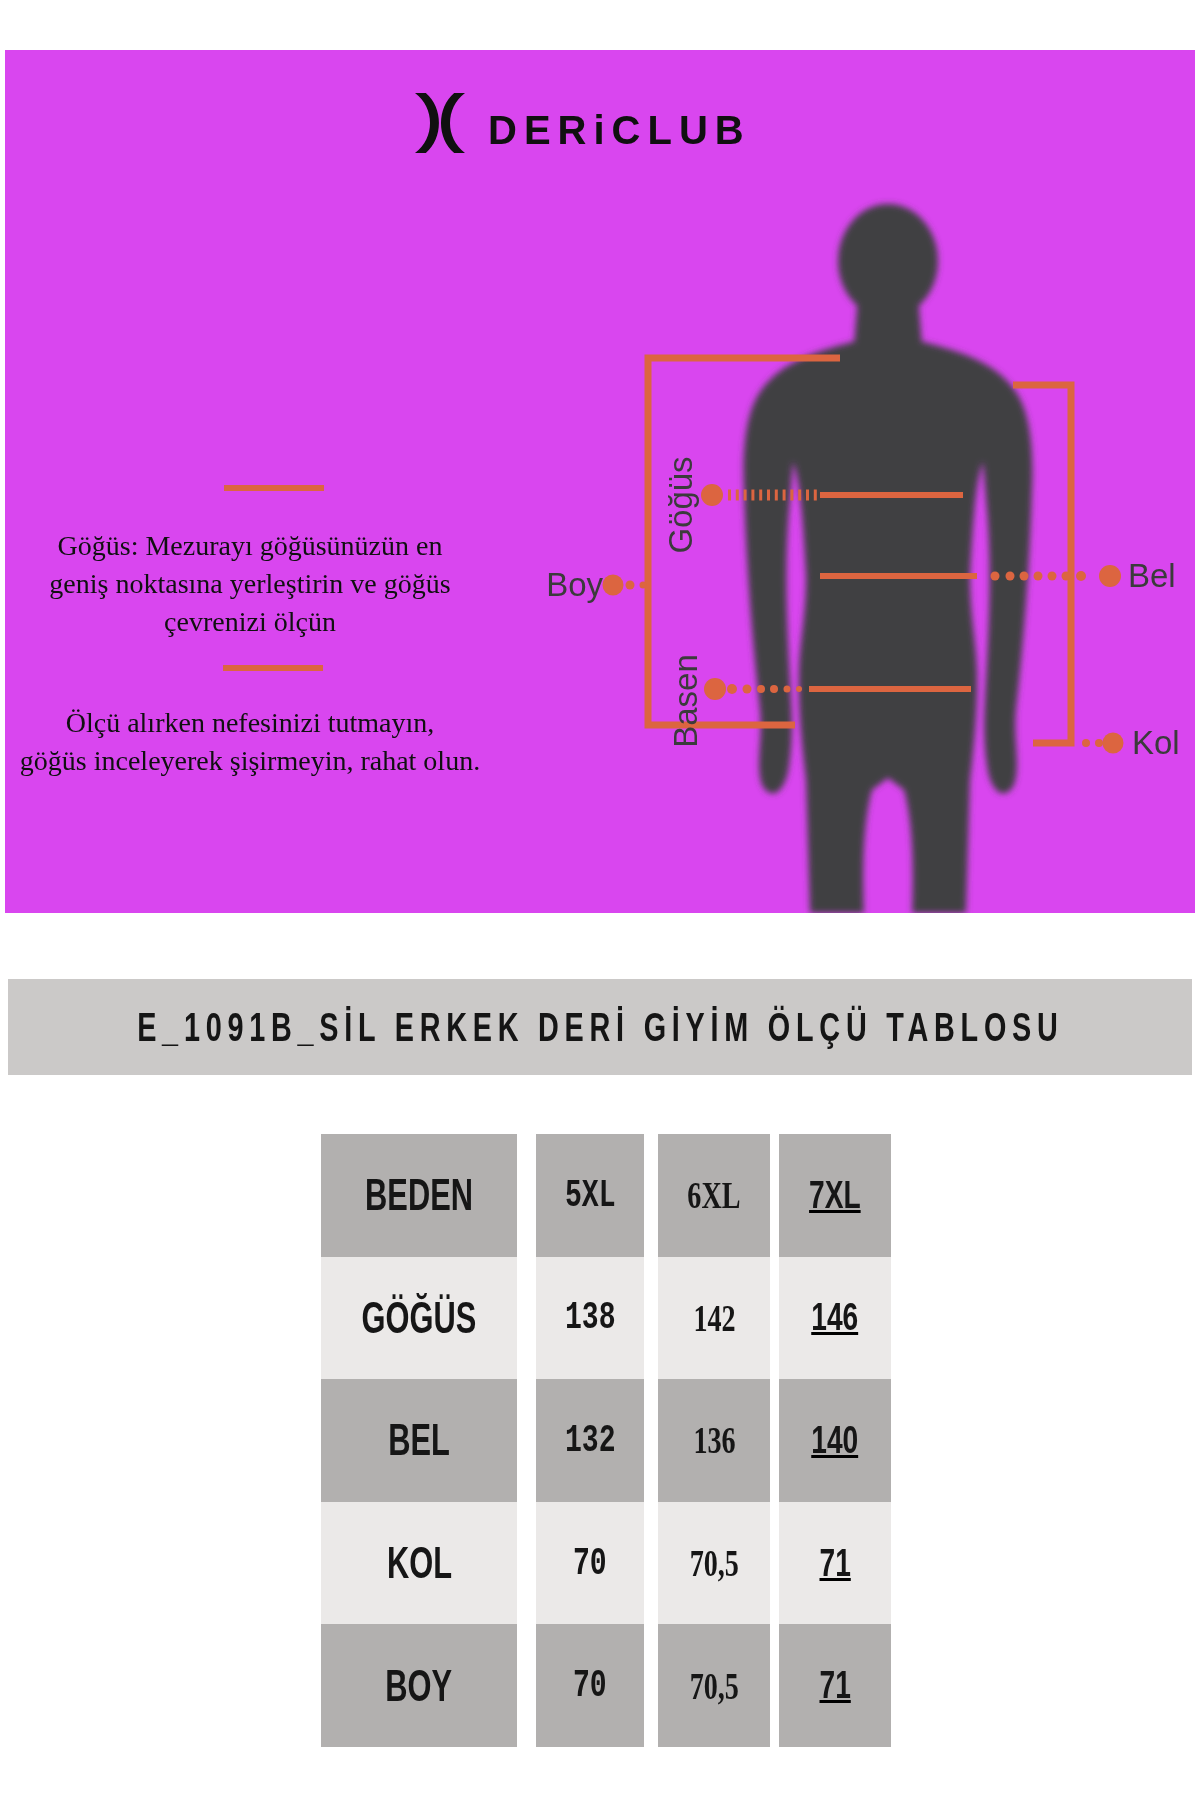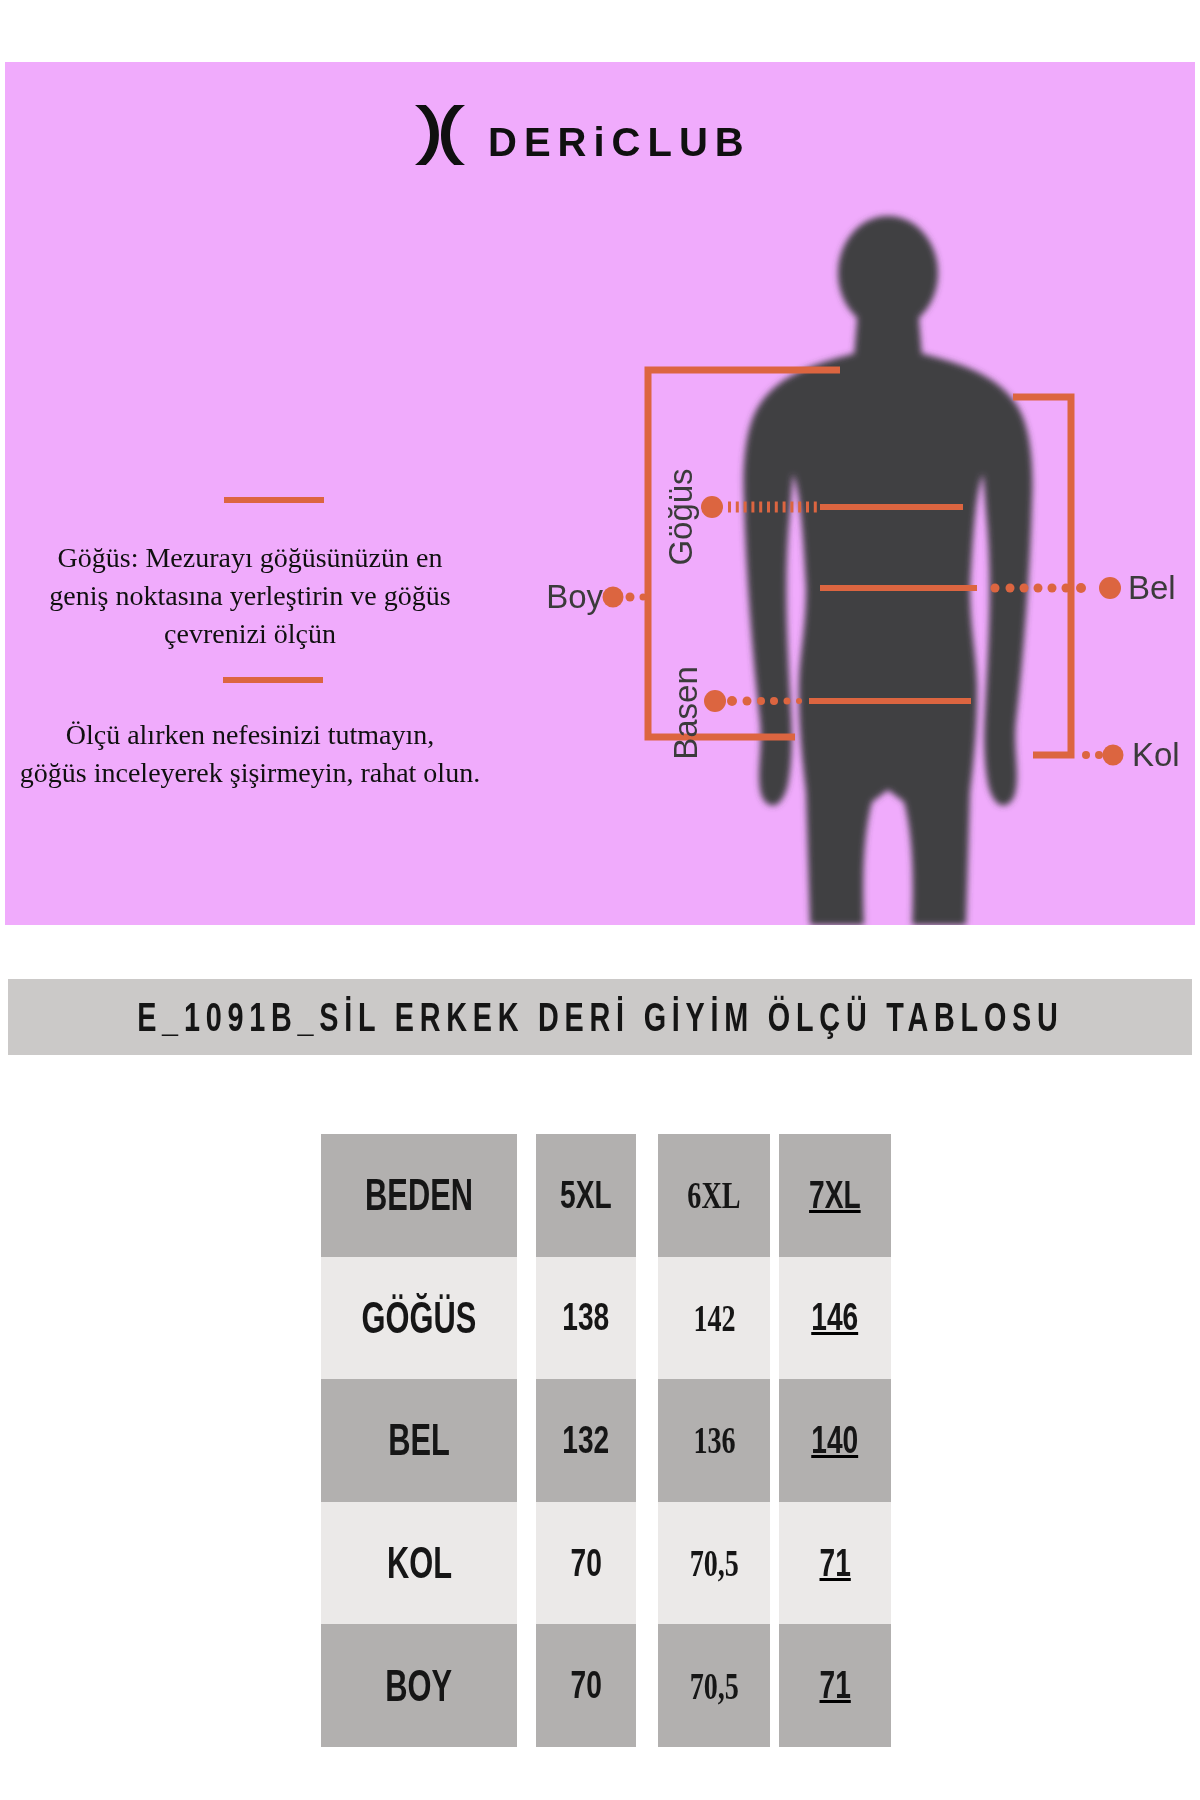--- a/index.html
+++ b/index.html
@@ -2,22 +2,21 @@
 <html><head>
 <meta charset="utf-8">
 <style>
   html,body{margin:0;padding:0;}
   body{
     width:1200px;height:1800px;position:relative;background:#ffffff;
     font-family:"Liberation Sans",sans-serif;overflow:hidden;
   }
   .panel{
     position:absolute;left:5px;top:50px;width:1190px;height:863px;
-    background:#f0abfc;
-    margin-top:12px;
+    background:#d946ef;
   }
   
   .logo-mark{position:absolute;left:395px;top:43px;width:80px;height:60px;}
   .logo-text{
     position:absolute;left:483px;top:60px;height:40px;line-height:40px;
     font-size:40px;font-weight:700;letter-spacing:7px;color:#101010;
     white-space:nowrap;
   }
   
   .para{
@@ -38,32 +37,32 @@
   }
   .diag-label.rot{transform:translate(-50%,-50%) rotate(-90deg);}
   .diag-label.mid{transform:translateY(-50%);}
   .lab-boy{left:498px;top:535px;width:100px;text-align:right;}
   .lab-gogus{left:676px;top:455px;}
   .lab-basen{left:681px;top:651px;}
   .lab-bel{left:1123px;top:526px;}
   .lab-kol{left:1127px;top:693px;}
   
   .title-bar{
-    position:absolute;left:8px;top:979px;width:1184px;height:76px;
+    position:absolute;left:8px;top:979px;width:1184px;height:96px;
     background:#cbc9c8;display:flex;align-items:center;justify-content:center;
   }
   .title-bar span{
     display:inline-block;font-size:40px;font-weight:700;letter-spacing:8px;
     color:#151515;transform:scaleX(0.72);white-space:nowrap;
   }
   
   .size-table{position:absolute;left:0;top:1134px;width:1200px;height:613px;margin-left:8px;}
   .tcol{position:absolute;top:0;height:613px;display:flex;flex-direction:column;}
   .tcol.c-label{left:313px;width:196px;}
-  .tcol.c-v1{left:528px;width:100px;}
+  .tcol.c-v1{left:528px;width:108px;font-family:Liberation Mono, monospace;}
   .tcol.c-v2{left:650px;width:112px;font-family:Liberation Serif, serif;}
   .tcol.c-v3{left:771px;width:112px;text-decoration:underline;}
   .cell{
     flex:1 1 20%;display:flex;align-items:center;justify-content:center;
   }
   .cell:nth-child(odd){background:#b2b0af;}
   .cell:nth-child(even){background:#ebe9e8;}
   .cell span{
     display:inline-block;font-weight:700;color:#161616;
     transform:scaleX(0.7);white-space:nowrap;

